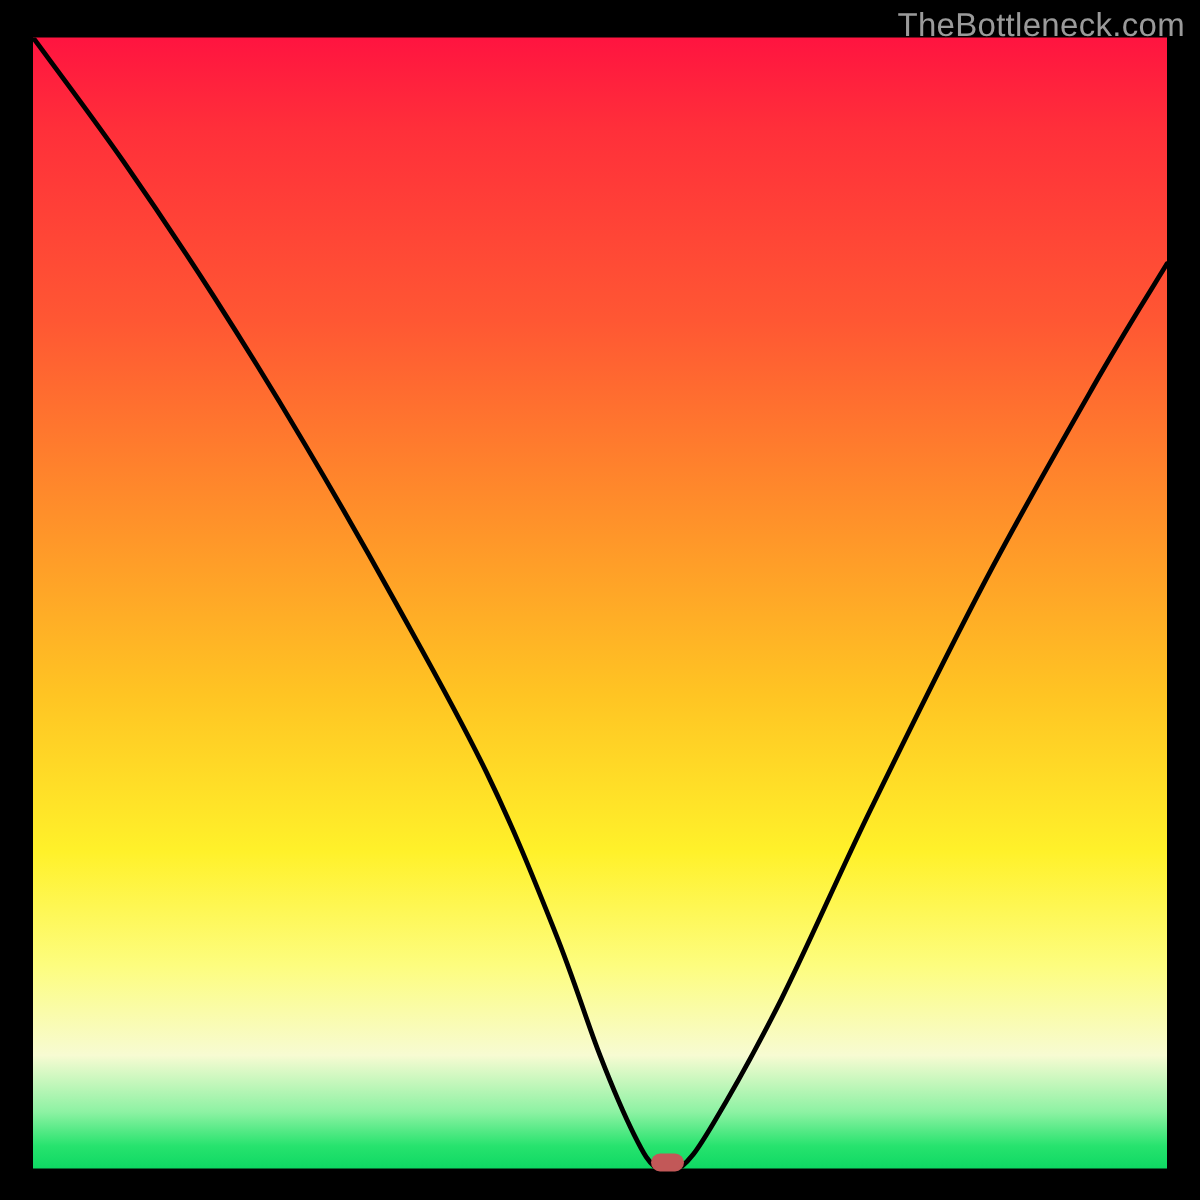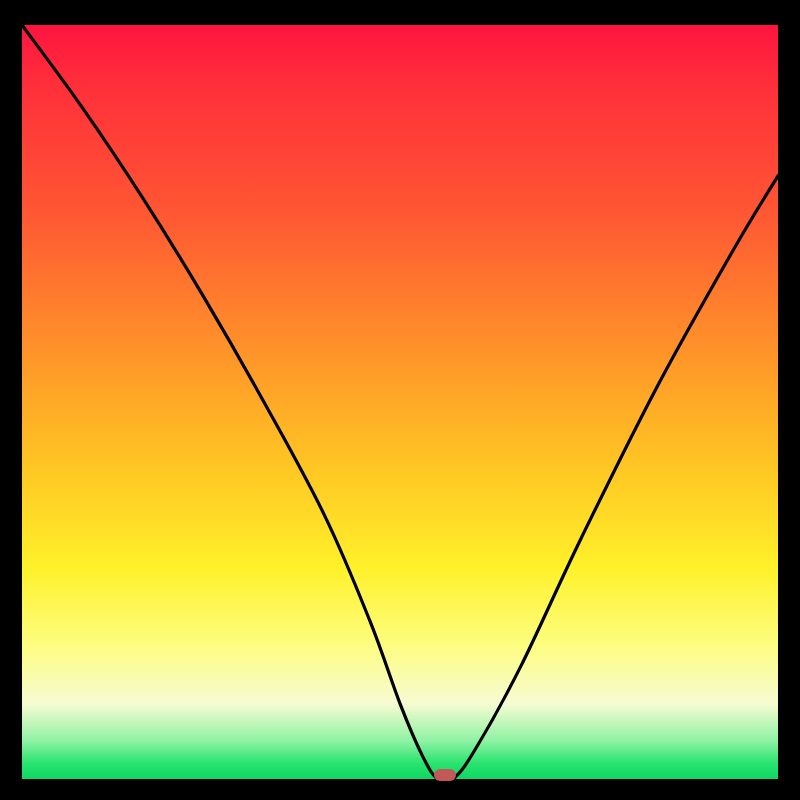--- a/index.html
+++ b/index.html
@@ -72,20 +72,21 @@
     background: #c25858;
     transform: translate(-50%, -50%);
     z-index: 20;
   }
 </style>
 </head>
 <body>
 
 <div class="frame">
 
+  <div class="watermark">TheBottleneck.com</div>
 
   <div class="plot">
     <div class="gradient"></div>
 
     <svg class="curve-svg" viewBox="0 0 756 754" preserveAspectRatio="none">
       <path id="curve-path" d="M 0.0 0.0 C 10.9 14.9, 38.7 51.7, 60.5 82.9 C 82.3 114.2, 99.2 139.5, 121.0 173.4 C 142.7 207.3, 159.7 234.8, 181.4 271.4 C 203.2 308.1, 220.1 337.6, 241.9 377.0 C 263.7 416.4, 283.3 450.7, 302.4 490.1 C 321.5 529.5, 334.2 561.7, 347.8 595.7 C 361.4 629.6, 368.5 654.2, 378.0 678.6 C 387.5 703.0, 393.9 717.8, 400.7 731.4 C 407.5 745.0, 410.4 749.9, 415.8 754.0 C 421.2 758.1, 424.1 759.4, 430.9 754.0 C 437.7 748.6, 441.4 744.2, 453.6 723.8 C 465.8 703.5, 479.9 678.9, 499.0 640.9 C 518.0 602.9, 534.9 562.9, 559.4 512.7 C 583.9 462.5, 607.8 413.5, 635.0 361.9 C 662.3 310.3, 688.9 264.2, 710.6 226.2 C 732.4 188.2, 747.8 164.4, 756.0 150.8" fill="none" stroke="#000" stroke-width="3.2" stroke-linecap="round" stroke-linejoin="round"></path>
     </svg>
 
     <div id="marker" class="marker" style="left: 423.36px; top: 750px; background: rgb(194, 88, 88);"></div>
   </div>

